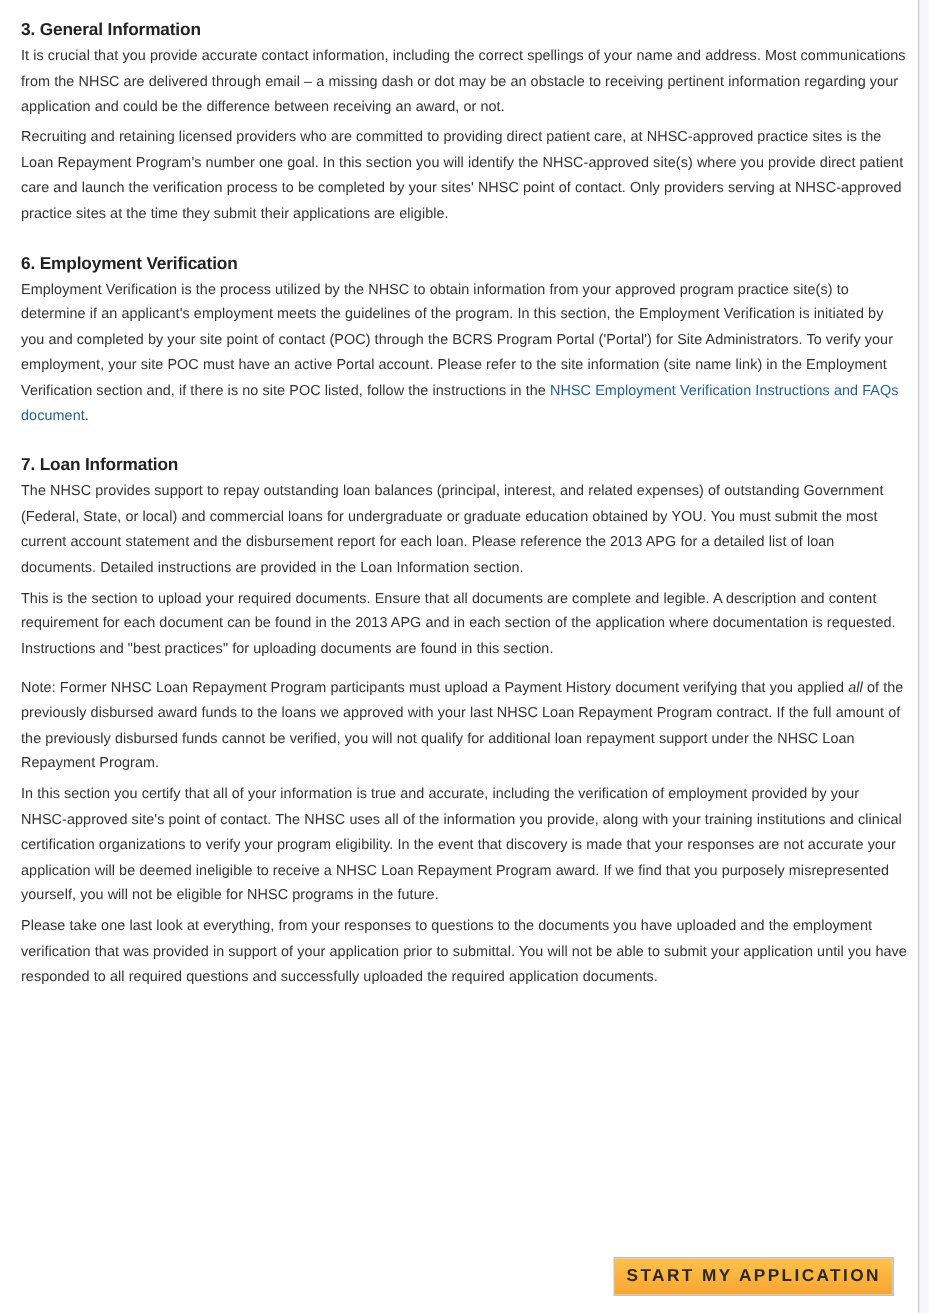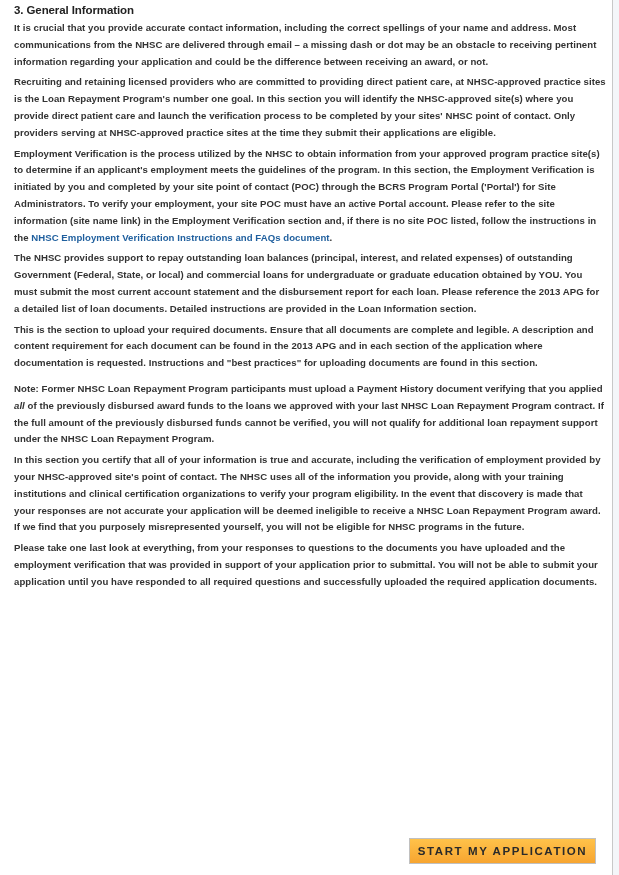--- a/index.html
+++ b/index.html
@@ -10,25 +10,25 @@
   .content {
     position: absolute; left: 14px; top: 0; width: 592px;
   }
   .right-edge {
     position: absolute; left: 612px; top: 0; width: 1px; height: 875px; background: #c8c8c8;
   }
   .right-strip {
     position: absolute; left: 613px; top: 0; width: 6px; height: 875px; background: #f4f6f9;
   }
   h3 {
-    font-size: 11.5px; font-weight: bold; color: #222; margin: 0; padding-top: 3px; height: 17px; line-height: 14px;
+    font-size: 11.5px; font-weight: bold; color: #222; margin: 0; padding-top: 13px; height: 17px; line-height: 14px;
     letter-spacing: -0.1px;
   }
   p {
-    font-size: 9.6px; line-height: 16.8px; margin: 0 0 4px 0; color: #333; letter-spacing: 0.05px; font-weight: bold;
+    font-size: 9.6px; line-height: 16.8px; margin: 0 0 4px 0; color: #333; letter-spacing: 0.05px;
   }
   a.link { color: #1f5f9e; text-decoration: none; }
   .btn-wrap { position: absolute; left: 409px; top: 838px; }
   .start-btn {
     width: 187px; height: 26px; border: 1px solid #c0c0c0; box-sizing: border-box;
     background: linear-gradient(#ffc24a, #f7a530);
     font-family: "Liberation Sans", sans-serif; font-weight: bold; font-size: 11.5px;
     letter-spacing: 1.6px; color: #2a2a2a; cursor: pointer; padding: 0;
   }
 </style>
@@ -43,24 +43,26 @@
   </section>
 
   <section>
   </section>
 
   <section>
     <p>Recruiting and retaining licensed providers who are committed to providing direct patient care, at NHSC-approved practice sites is the Loan Repayment Program's number one goal. In this section you will identify the NHSC-approved site(s) where you provide direct patient care and launch the verification process to be completed by your sites' NHSC point of contact. Only providers serving at NHSC-approved practice sites at the time they submit their applications are eligible.</p>
   </section>
 
   <section>
+    <h3>6. Employment Verification</h3>
     <p><span>Employment Verification is the process utilized by the NHSC to obtain information from your approved program practice site(s) to determine if an applicant's employment meets the guidelines of the program. In this section, the Employment Verification is initiated by you and completed by your site point of contact (POC) through the BCRS Program Portal ('Portal') for Site Administrators. To verify your employment, your site POC must have an active Portal account. Please refer to the site information (site name link) in the Employment Verification section and, if there is no site POC listed, follow the instructions in the </span><a class="link" href="#">NHSC Employment Verification Instructions and FAQs document</a><span>.</span></p>
   </section>
 
   <section>
+    <h3>7. Loan Information</h3>
     <p>The NHSC provides support to repay outstanding loan balances (principal, interest, and related expenses) of outstanding Government (Federal, State, or local) and commercial loans for undergraduate or graduate education obtained by YOU. You must submit the most current account statement and the disbursement report for each loan. Please reference the 2013 APG for a detailed list of loan documents. Detailed instructions are provided in the Loan Information section.</p>
   </section>
 
   <section>
     <p style="margin-bottom:9px">This is the section to upload your required documents. Ensure that all documents are complete and legible. A description and content requirement for each document can be found in the 2013 APG and in each section of the application where documentation is requested. Instructions and "best practices" for uploading documents are found in this section.</p>
     <p><span>Note: Former NHSC Loan Repayment Program participants must upload a Payment History document verifying that you applied </span><em>all</em><span> of the previously disbursed award funds to the loans we approved with your last NHSC Loan Repayment Program contract. If the full amount of the previously disbursed funds cannot be verified, you will not qualify for additional loan repayment support under the NHSC Loan Repayment Program.</span></p>
   </section>
 
   <section>
     <p>In this section you certify that all of your information is true and accurate, including the verification of employment provided by your NHSC-approved site's point of contact. The NHSC uses all of the information you provide, along with your training institutions and clinical certification organizations to verify your program eligibility. In the event that discovery is made that your responses are not accurate your application will be deemed ineligible to receive a NHSC Loan Repayment Program award. If we find that you purposely misrepresented yourself, you will not be eligible for NHSC programs in the future.</p>

